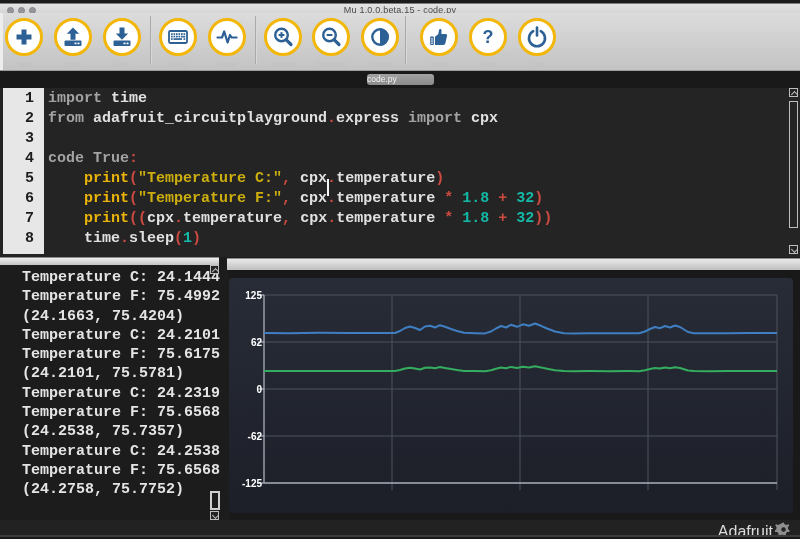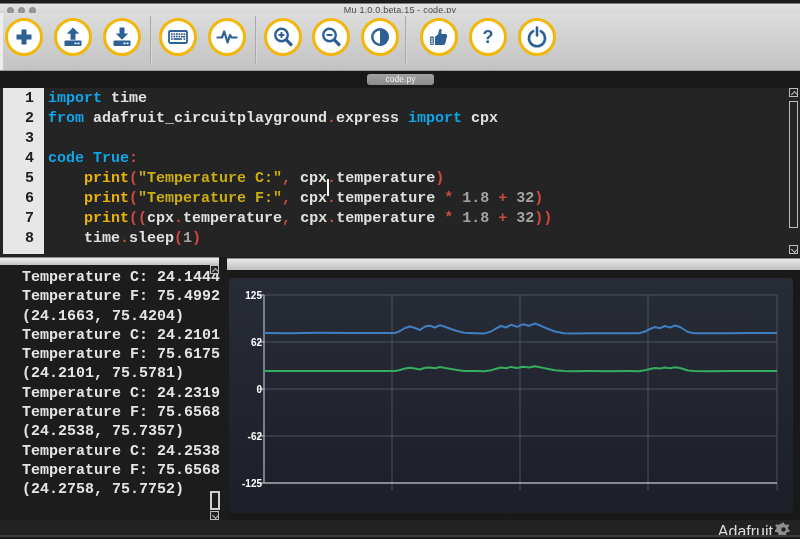--- a/index.html
+++ b/index.html
@@ -9,25 +9,25 @@
   .dot{position:absolute;width:7px;height:7px;border-radius:50%;background:#96969a;border:1px solid #85858a;box-sizing:border-box;top:3px}
   #wtitle{position:absolute;left:0;right:0;top:1px;text-align:center;font-size:9px;line-height:11px;color:#4a4a4a;letter-spacing:.2px}
   
   #toolbar{left:0;top:13px;width:800px;height:58px;background:linear-gradient(#dcdcdc,#c3c3c3);border-bottom:1px solid #9c9c9c;box-sizing:border-box}
   .tbtn{position:absolute;width:32px;height:32px;background:#fff;border:3.5px solid #f2b70a;border-radius:50%;top:5px}
   .tbtn svg{position:absolute;left:4px;top:4px}
   .sep{position:absolute;top:3px;width:1px;height:48px;background:#aaa;box-shadow:1px 0 0 #d8d8d8}
   .tlab{position:absolute;top:48px;width:60px;margin-left:-30px;text-align:center;font-size:7px;color:#c0c0c0}
   
   #tabstrip{left:0;top:71px;width:800px;height:17px;background:#191919}
-  #tab{left:367px;top:74px;width:67px;height:11px;background:linear-gradient(#a2a2a2,#8b8b8b);border-radius:3px;color:#f2f2f2;font-size:8.5px;text-align:center;line-height:11px}
+  #tab{left:367px;top:74px;width:67px;height:11px;background:linear-gradient(#a2a2a2,#8b8b8b);border-radius:3px;color:#f2f2f2;font-size:8.5px;text-align:left;line-height:11px}
   #editor{left:0;top:88px;width:800px;height:169px;background:#242424}
   #gutter{left:3px;top:88px;width:41px;height:166px;background:#e7e7e7;color:#1d1d1d;font-family:"Liberation Mono",monospace;font-size:15px;line-height:20px;text-align:right;padding-right:10px;box-sizing:border-box;white-space:pre;font-weight:bold;padding-top:1px}
   #code{left:48px;top:88px;font-family:"Liberation Mono",monospace;font-size:15px;line-height:20px;color:#e0e0e0;white-space:pre;font-weight:bold;padding-top:1px}
-  .k{color:#0ea5e9}.f{color:#eab308}.s{color:#ccae0e}.p{color:#cc4a40}.n{color:#a3a3a3}
+  .k{color:#a3a3a3}.f{color:#eab308}.s{color:#ccae0e}.p{color:#cc4a40}.n{color:#14b8a6}
   #cursor{left:327px;top:179px;width:1.5px;height:17px;background:#f5f5f5}
   
   .sbx{position:absolute;width:9px;height:9px;border:1px solid #bdbdbd;background:#242424;box-sizing:border-box}
   .sbx:after{content:"";position:absolute;left:1.5px;top:2px;width:4px;height:4px;border-left:1.5px solid #bdbdbd;border-bottom:1.5px solid #bdbdbd}
   .up:after{transform:rotate(135deg);top:2.5px}
   .dn:after{transform:rotate(-45deg);top:0.5px}
   #etrack{left:789px;top:101px;width:9px;height:127px;border:1.5px solid #bdbdbd;background:#242424;box-sizing:border-box}
   #cthumb{left:210px;top:491px;width:10px;height:19px;border:2px solid #cfcfcf;background:#1c1c1c;box-sizing:border-box}
   
   #split1{left:0;top:257px;width:219px;height:8px;background:linear-gradient(#efefef,#c2c2c2);border-top:1px solid #8c8c8c;box-sizing:border-box}

